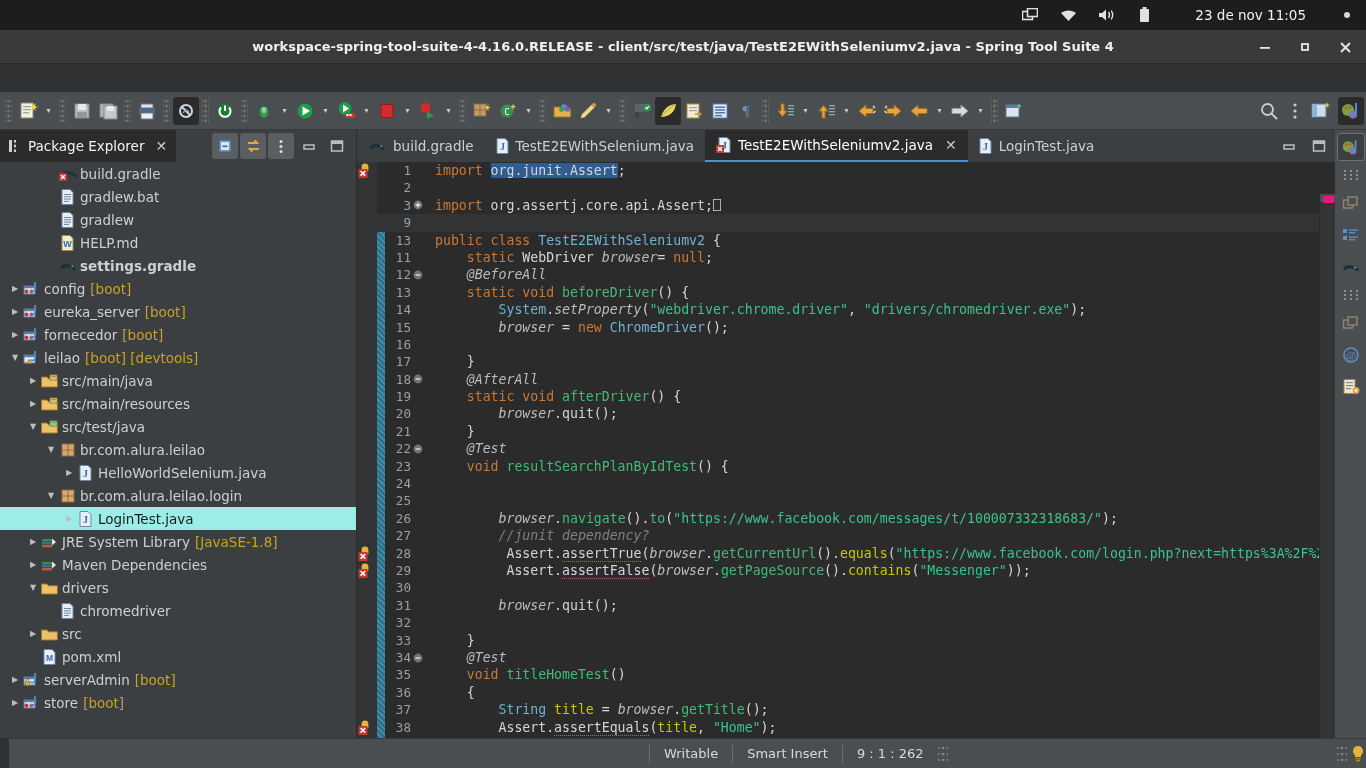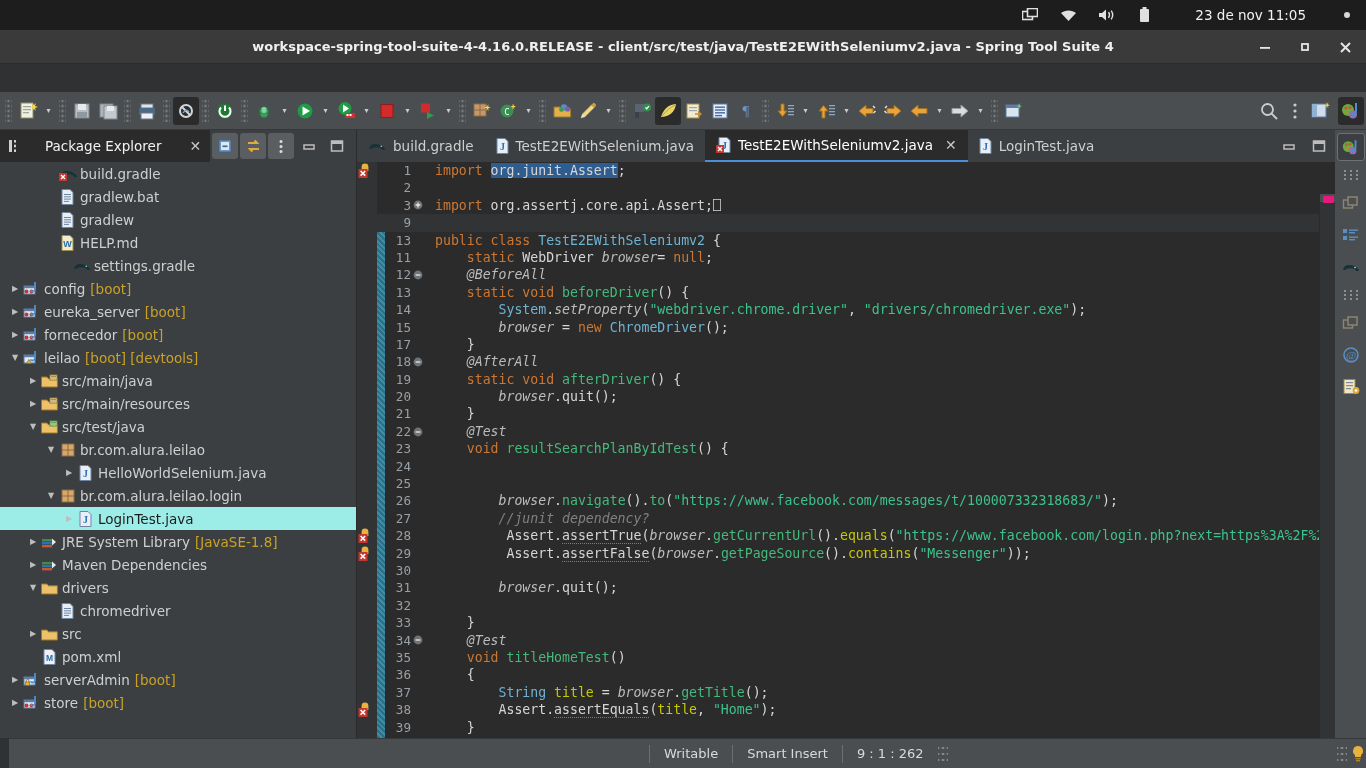--- a/index.html
+++ b/index.html
@@ -61,21 +61,21 @@
               color:#c9cccf; font-size:8px;}
   .tb-spring { flex:1 1 auto; }
 
   
   .pkg-panel {
     position:absolute; top:130px; left:0; width:357px; height:608px;
     background:#3c3f41; border-right:1px solid #2b2b2b;
   }
   .pkg-header { height:32px; display:flex; align-items:center; background:#3c3f41;}
   .pkg-tab {
-    height:32px; display:flex; align-items:center; gap:24px; padding:0 9px 0 8px;
+    height:32px; display:flex; align-items:center; gap:7px; padding:0 9px 0 8px;
     background:#2b2b2b; color:#f2f2f2; font-size:13.5px; white-space:nowrap;
   }
   .pkg-tab .close { color:#c9c9c9; font-size:14px; margin-left:4px;}
   .pkg-tools { display:flex; align-items:center; gap:2px; margin-left:auto; padding-right:6px; }
   .pkg-tool { width:26px;height:26px;display:flex;align-items:center;justify-content:center;
               border-radius:3px;}
   .pkg-tool.active { background:#5a5e61; }
   .tree {
     position:absolute; top:32px; left:0; right:0; bottom:0; overflow:hidden;
     background:#3c3f41; padding-top:0px;
@@ -560,21 +560,21 @@
           <span class="ticon">
             <span style="display: block;">
               <svg width="13" height="16" viewBox="0 0 13 16">
                 <path d="M1 0.5 h8 l3 3 v12 h-11 z" fill="#f3eccf" stroke="#9c8d4f"></path>
                 <text x="6.5" y="12" font-size="9" fill="#2b6ca3" text-anchor="middle" font-family="sans-serif" font-weight="bold">W</text>
               </svg>
             </span>
           </span>
           <span class="tlabel">HELP.md</span>
         </div>
-        <div class="trow" style="padding-left: 58px;">
+        <div class="trow" style="padding-left: 44px; font-weight: bold;">
           <span class="twist"></span>
           <span class="ticon">
             <span style="display: block;">
               <svg width="18" height="14" viewBox="0 0 18 14">
                 <path d="M1 10 q1-5 6-5 q5 0 8 3 q2 1 2 3 h-3 q0-1.5-1.5-2 q-3-1-6-0.5 q-3 0.6-3.5 1.5 z" fill="#16333a"></path>
                 <circle cx="13.2" cy="7.3" r="0.7" fill="#9fe"></circle>
               </svg>
             </span>
           </span>
           <span class="tlabel">settings.gradle</span>
@@ -914,20 +914,21 @@
           <div class="cline cur"><span class="mk"></span><span style="width: 8px; height: 17.4px; flex: 0 0 auto;"></span><span class="lnum">9</span><span class="fold"></span><span class="ctext"></span></div>
           <div class="cline"><span class="mk"></span><span style="width: 8px; height: 17.4px; flex: 0 0 auto;"></span><span class="lnum">13</span><span class="fold"></span><span class="ctext"><span class="kw">public class </span><span class="typ">TestE2EWithSeleniumv2</span><span class="pln"> {</span></span></div>
           <div class="cline"><span class="mk"></span><span style="width: 8px; height: 17.4px; flex: 0 0 auto;"></span><span class="lnum">11</span><span class="fold"></span><span class="ctext"><span class="pln">    </span><span class="kw">static </span><span class="pln">WebDriver </span><span class="var">browser</span><span class="pln">= </span><span class="kw">null</span><span class="pln">;</span></span></div>
           <div class="cline"><span class="mk"></span><span style="width: 8px; height: 17.4px; flex: 0 0 auto;"></span><span class="lnum">12</span><span class="fold"><svg width="10" height="10" viewBox="0 0 10 10">
                 <circle cx="5" cy="5" r="4.4" fill="#6e7377"></circle>
                 <path d="M2.6 5 h4.8" stroke="#e8e8e8" stroke-width="1.3"></path>
               </svg></span><span class="ctext"><span class="ann">    @BeforeAll</span></span></div>
           <div class="cline"><span class="mk"></span><span style="width: 8px; height: 17.4px; flex: 0 0 auto;"></span><span class="lnum">13</span><span class="fold"></span><span class="ctext"><span class="pln">    </span><span class="kw">static void </span><span class="mth">beforeDriver</span><span class="pln">() {</span></span></div>
           <div class="cline"><span class="mk"></span><span style="width: 8px; height: 17.4px; flex: 0 0 auto;"></span><span class="lnum">14</span><span class="fold"></span><span class="ctext"><span class="pln">        </span><span class="typ">System</span><span class="pln">.</span><span class="var">setProperty</span><span class="pln">(</span><span class="str">"webdriver.chrome.driver"</span><span class="pln">, </span><span class="str">"drivers/chromedriver.exe"</span><span class="pln">);</span></span></div>
           <div class="cline"><span class="mk"></span><span style="width: 8px; height: 17.4px; flex: 0 0 auto;"></span><span class="lnum">15</span><span class="fold"></span><span class="ctext"><span class="pln">        </span><span class="var">browser</span><span class="pln"> = </span><span class="kw">new </span><span class="typ">ChromeDriver</span><span class="pln">();</span></span></div>
+          <div class="cline"><span class="mk"></span><span style="width: 8px; height: 17.4px; flex: 0 0 auto;"></span><span class="lnum">16</span><span class="fold"></span><span class="ctext"></span></div>
           <div class="cline"><span class="mk"></span><span style="width: 8px; height: 17.4px; flex: 0 0 auto;"></span><span class="lnum">17</span><span class="fold"></span><span class="ctext"><span class="pln">    }</span></span></div>
           <div class="cline"><span class="mk"></span><span style="width: 8px; height: 17.4px; flex: 0 0 auto;"></span><span class="lnum">18</span><span class="fold"><svg width="10" height="10" viewBox="0 0 10 10">
                 <circle cx="5" cy="5" r="4.4" fill="#6e7377"></circle>
                 <path d="M2.6 5 h4.8" stroke="#e8e8e8" stroke-width="1.3"></path>
               </svg></span><span class="ctext"><span class="ann">    @AfterAll</span></span></div>
           <div class="cline"><span class="mk"></span><span style="width: 8px; height: 17.4px; flex: 0 0 auto;"></span><span class="lnum">19</span><span class="fold"></span><span class="ctext"><span class="pln">    </span><span class="kw">static void </span><span class="mth">afterDriver</span><span class="pln">() {</span></span></div>
           <div class="cline"><span class="mk"></span><span style="width: 8px; height: 17.4px; flex: 0 0 auto;"></span><span class="lnum">20</span><span class="fold"></span><span class="ctext"><span class="pln">        </span><span class="var">browser</span><span class="pln">.</span><span class="pln">quit</span><span class="pln">();</span></span></div>
           <div class="cline"><span class="mk"></span><span style="width: 8px; height: 17.4px; flex: 0 0 auto;"></span><span class="lnum">21</span><span class="fold"></span><span class="ctext"><span class="pln">    }</span></span></div>
           <div class="cline"><span class="mk"></span><span style="width: 8px; height: 17.4px; flex: 0 0 auto;"></span><span class="lnum">22</span><span class="fold"><svg width="10" height="10" viewBox="0 0 10 10">
                 <circle cx="5" cy="5" r="4.4" fill="#6e7377"></circle>

